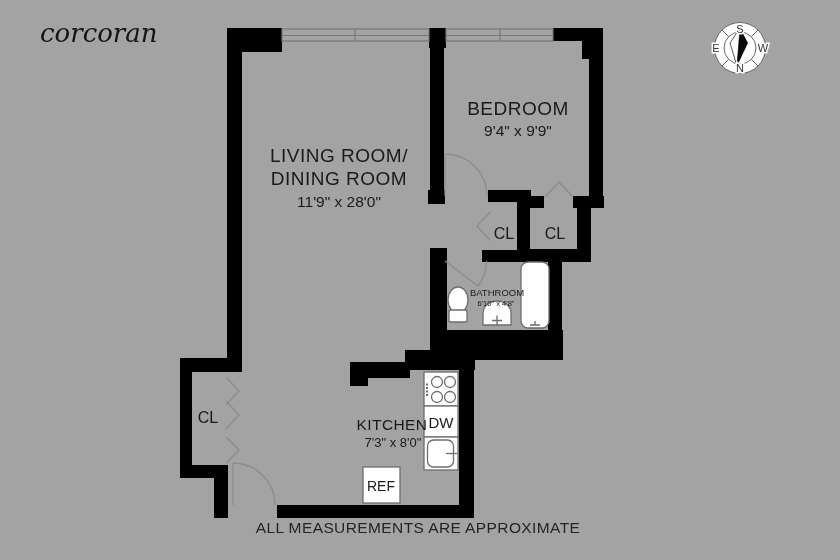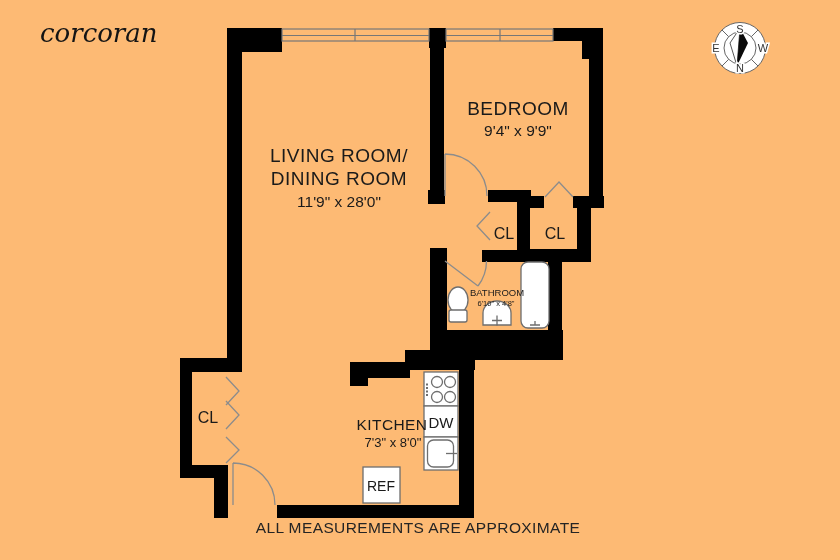--- a/index.html
+++ b/index.html
@@ -1,16 +1,16 @@
 <!DOCTYPE html>
 <html><head>
 <meta charset="utf-8">
 <style>
   html,body{margin:0;padding:0;background:#fff;}
-  .canvas{position:relative;width:840px;height:560px;background:#fdba74;overflow:hidden;
+  .canvas{position:relative;width:840px;height:560px;background:#a3a3a3;overflow:hidden;
           font-family:"Liberation Sans",sans-serif;}
   .logo{position:absolute;left:40px;top:18px;font-family:"DejaVu Serif",serif;
         font-style:italic;font-size:26px;color:#141414;letter-spacing:0px;}
   .footer{position:absolute;left:0;top:519px;width:836px;text-align:center;
           font-size:15.5px;color:#242424;letter-spacing:.4px;}
   svg text{font-family:"Liberation Sans",sans-serif;fill:#1a1a1a;}
   .roomname{font-size:19px;letter-spacing:.5px;}
   .roomdims{font-size:15.5px;}
   .cl{font-size:16px;}
   .kname{font-size:15.5px;letter-spacing:.4px;}

